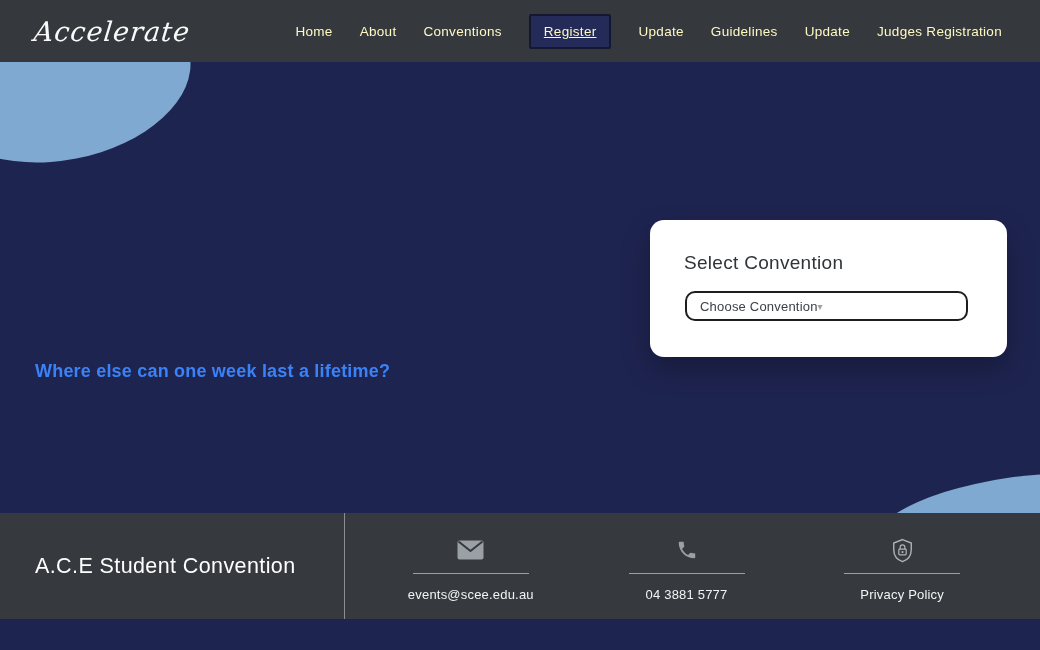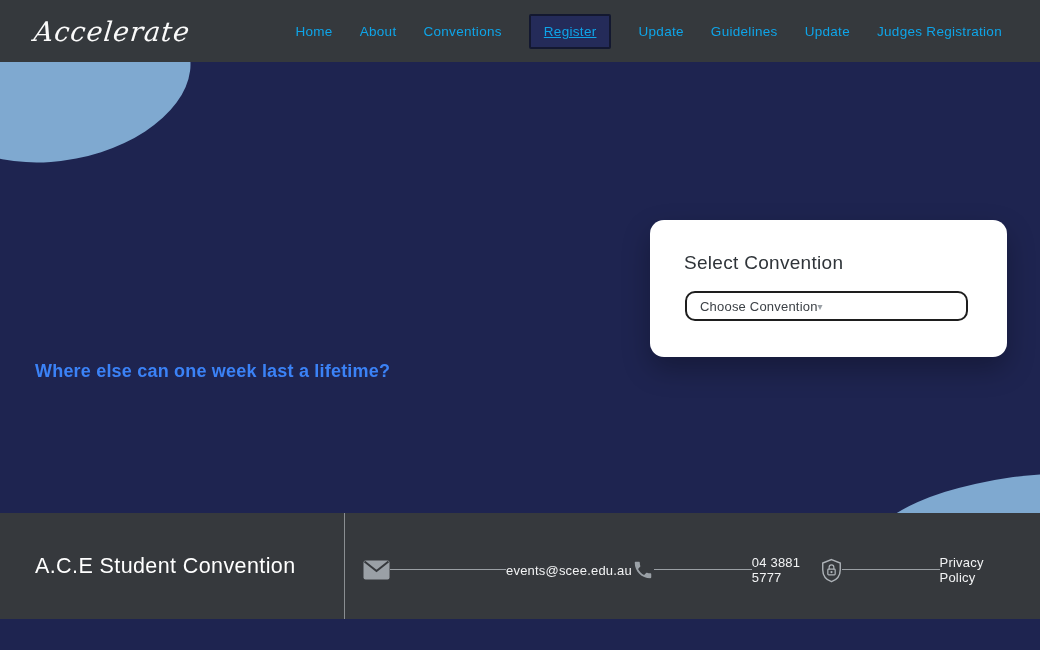--- a/index.html
+++ b/index.html
@@ -24,21 +24,21 @@
     font-family: "DejaVu Serif", serif;
     font-style: italic;
     font-size: 27px;
     color: #FAFAFA;
     transform: skewX(-6deg);
     letter-spacing: 1px;
     cursor: pointer;
   }
   .nav { display: flex; align-items: center; gap: 27px; }
   .nav-item {
-    color: #0ea5e9;
+    color: #fef9c3;
     font-size: 13.5px;
     letter-spacing: 0.3px;
     cursor: pointer;
     white-space: nowrap;
   }
   .nav-item.active {
     background: #242B59;
     border: 2px solid #131830;
     border-radius: 2px;
     padding: 8px 13px;
@@ -144,21 +144,21 @@
     color: #FFFFFF;
   }
   .footer-contacts {
     flex: 1;
     display: flex;
     padding: 0 30px 0 18px;
   }
   .contact-col {
     flex: 1;
     display: flex;
-    flex-direction: row;
+    flex-direction: column;
     align-items: center;
     justify-content: center;
     padding-top: 8px;
     cursor: pointer;
   }
   .contact-icon { height: 24px; display: flex; align-items: center; }
   .contact-line {
     width: 116px; height: 1px;
     background: #9A9FA4;
     margin: 11px 0 13px;

